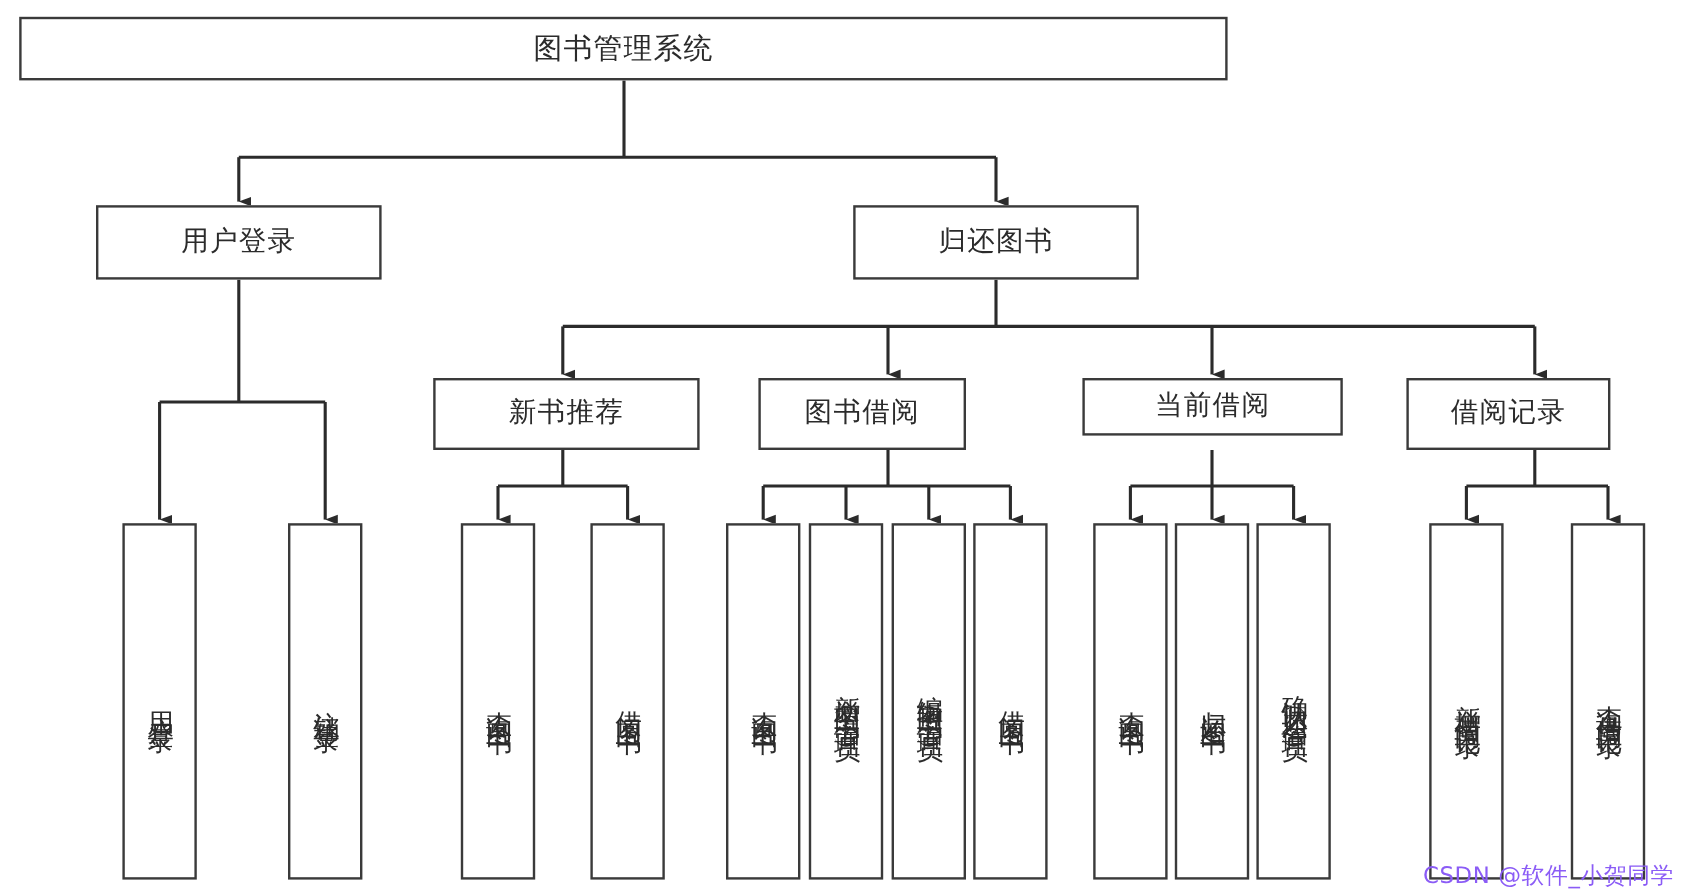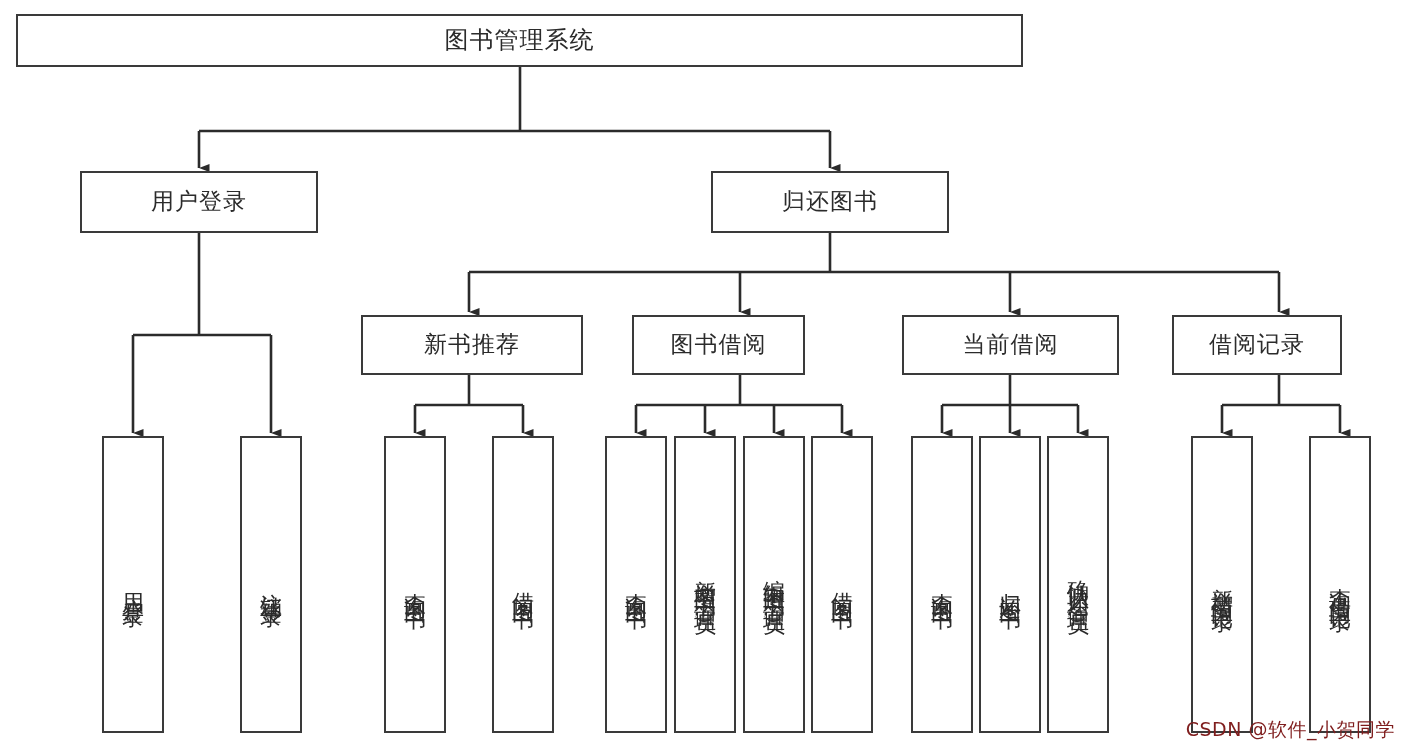--- a/index.html
+++ b/index.html
@@ -53,21 +53,21 @@
     letter-spacing:5px;
     line-height:1;
     white-space:nowrap;
     display:block;
   }
   .watermark{
     position:absolute;
     right:10px;
     bottom:4px;
     font-size:19px;
-    color:#7f1d1d;
+    color:#8b5cf6;
     letter-spacing:0.5px;
     white-space:nowrap;
     user-select:none;
   }
 </style>
 </head>
 <body>
 
 <div id="canvas">
 
@@ -138,21 +138,21 @@
   </div>
 
   <div class="node h" style="left:361px; top:315px; width:222px; height:60px;">
     <span>新书推荐</span>
   </div>
 
   <div class="node h" style="left:632px; top:315px; width:173px; height:60px;">
     <span>图书借阅</span>
   </div>
 
-  <div class="node h" style="left:902px; top:315px; width:217px; height:60px;">
+  <div class="node h" style="left:902px; top:315px; width:217px; height:48px;">
     <span>当前借阅</span>
   </div>
 
   <div class="node h" style="left:1172px; top:315px; width:170px; height:60px;">
     <span>借阅记录</span>
   </div>
 
   <div class="node v" style="left:102px; top:436px; width:62px; height:297px;">
     <span class="vtext">用户登录</span>
   </div>

